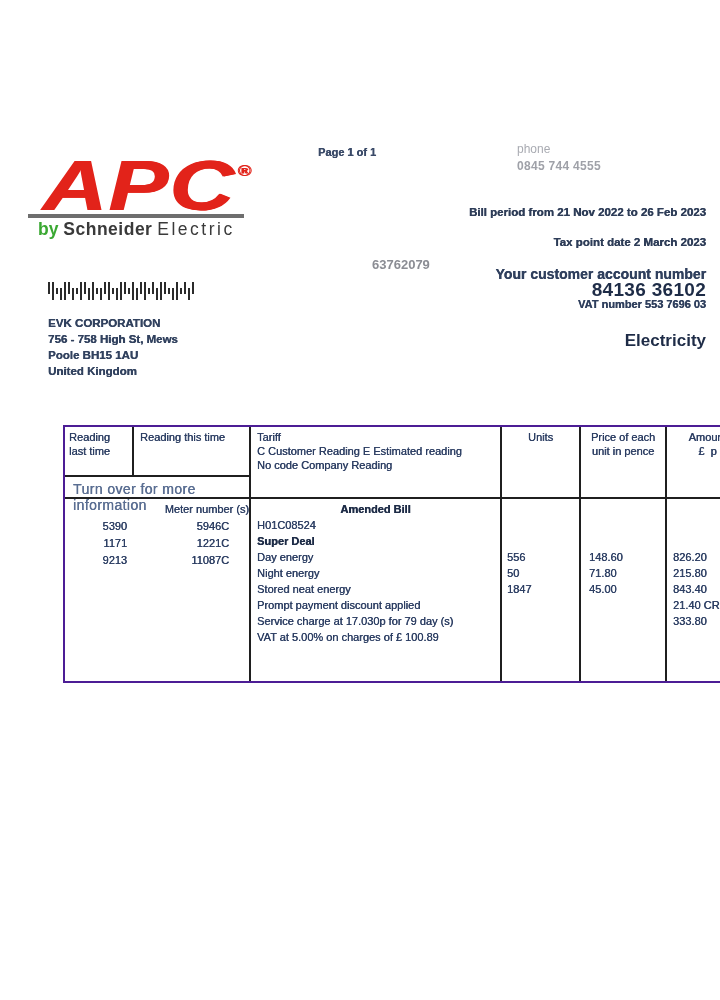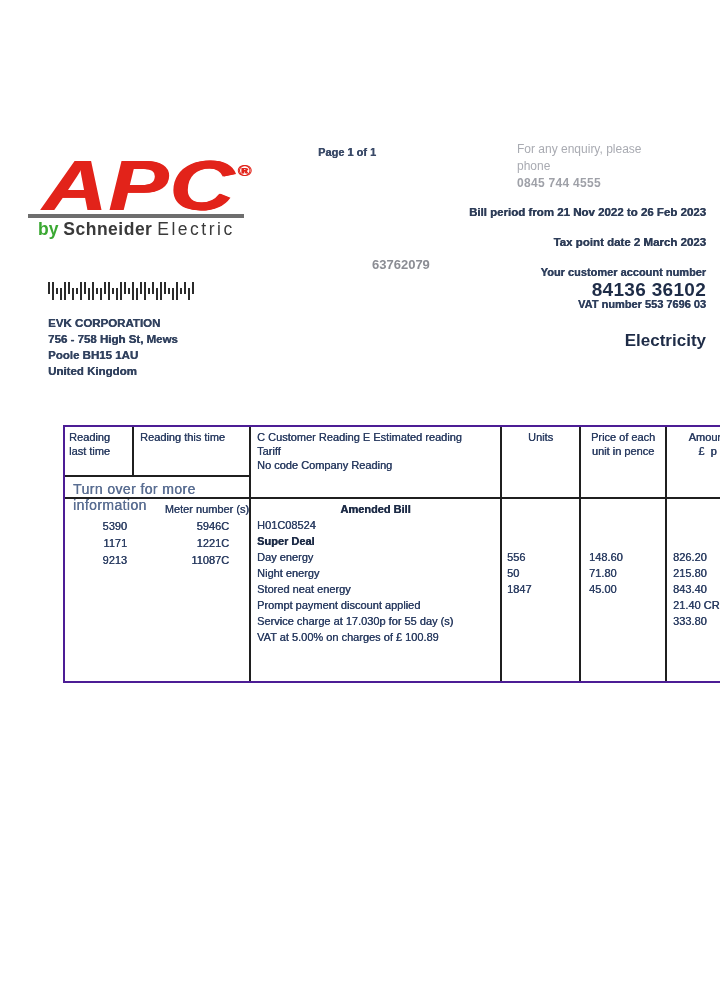--- a/index.html
+++ b/index.html
@@ -25,21 +25,21 @@
   .byline .electric{ color:#3a3a3a; font-weight:400; letter-spacing:2.5px; }
 
   
   .page-indicator{ position:absolute; left:318px; top:146px; font-size:11px; font-weight:700; color:#3a4a68; }
   .enquiry{ position:absolute; left:517px; top:141px; width:190px; font-size:12px; line-height:17px; color:#a9abb2; }
   .enquiry .phone{ font-weight:700; color:#9fa1a8; letter-spacing:0.3px; }
   .right-line{ position:absolute; right:14px; text-align:right; font-size:11.5px; font-weight:700; color:#2e3d58; }
   .bill-period{ top:206px; }
   .tax-point{ top:236px; }
   .ref-number{ position:absolute; left:372px; top:257px; font-size:13px; font-weight:700; color:#8b8d94; }
-  .acct-label{ position:absolute; right:14px; top:266px; font-size:11px; font-weight:700; color:#30405e; }
+  .acct-label{ position:absolute; right:14px; top:266px; font-size:14px; font-weight:700; color:#30405e; }
   .acct-number{ position:absolute; right:14px; top:279px; font-size:19px; font-weight:700; color:#1e2c47; letter-spacing:0.3px; }
   .vat-number{ position:absolute; right:14px; top:298px; font-size:11px; font-weight:700; color:#30405e; }
   .service-title{ position:absolute; right:14px; top:331px; font-size:17px; font-weight:700; color:#1e2c47; }
 
   
   .barcode{ position:absolute; left:48px; top:282px; height:18px; display:flex; align-items:flex-start; }
   .barcode .bar{ width:2px; background:#2b2b2b; margin-right:2px; }
   .bar.s0{ margin-top:6px; height:6px; }
   .bar.s1{ margin-top:0;  height:12px; }
   .bar.s2{ margin-top:6px; height:12px; }
@@ -90,21 +90,20 @@
   <div class="logo-rule"></div>
   <div class="byline">
     <span class="by">by</span>
     <span class="schneider">Schneider</span>
     <span class="electric">Electric</span>
   </div>
 
   <div class="page-indicator ink">Page 1 of 1</div>
 
   <div class="enquiry">
-    <div>For any enquiry, please</div>
     <div>phone</div>
     <div class="phone">0845 744 4555</div>
   </div>
 
   <div class="right-line bill-period ink">Bill period from 21 Nov 2022 to 26 Feb 2023</div>
   <div class="right-line tax-point ink">Tax point date 2 March 2023</div>
   <div class="ref-number">63762079</div>
   <div class="acct-label ink">Your customer account number</div>
   <div class="acct-number">84136 36102</div>
   <div class="vat-number ink">VAT number 553 7696 03</div>
@@ -179,33 +178,33 @@
         </div>
         <div class="meter-row">
           <span class="m1">9213</span>
           <span class="m2">11087C</span>
         </div>
       </div>
     </div>
 
     <div class="col col-tariff">
       <div class="hdr">
+        <div>Tariff</div>
         <div>C Customer Reading E Estimated reading</div>
-        <div>Tariff</div>
         <div>No code Company  Reading</div>
       </div>
       <div class="bd tariff-body">
         <div class="line title">Amended Bill</div>
         <div class="line">H01C08524</div>
         <div class="line bold">Super Deal</div>
         <div class="line">Day energy</div>
         <div class="line">Night energy</div>
         <div class="line">Stored neat energy</div>
         <div class="line">Prompt payment discount applied</div>
-        <div class="line">Service charge at 17.030p for 55 day (s)</div>
+        <div class="line">Service charge at 17.030p for 79 day (s)</div>
         <div class="line">VAT at 5.00% on charges of £ 100.89</div>
       </div>
     </div>
 
     <div class="col col-units">
       <div class="hdr center">Units</div>
       <div class="bd vals units-vals">
         <div class="line">556</div>
         <div class="line">50</div>
         <div class="line">1847</div>

